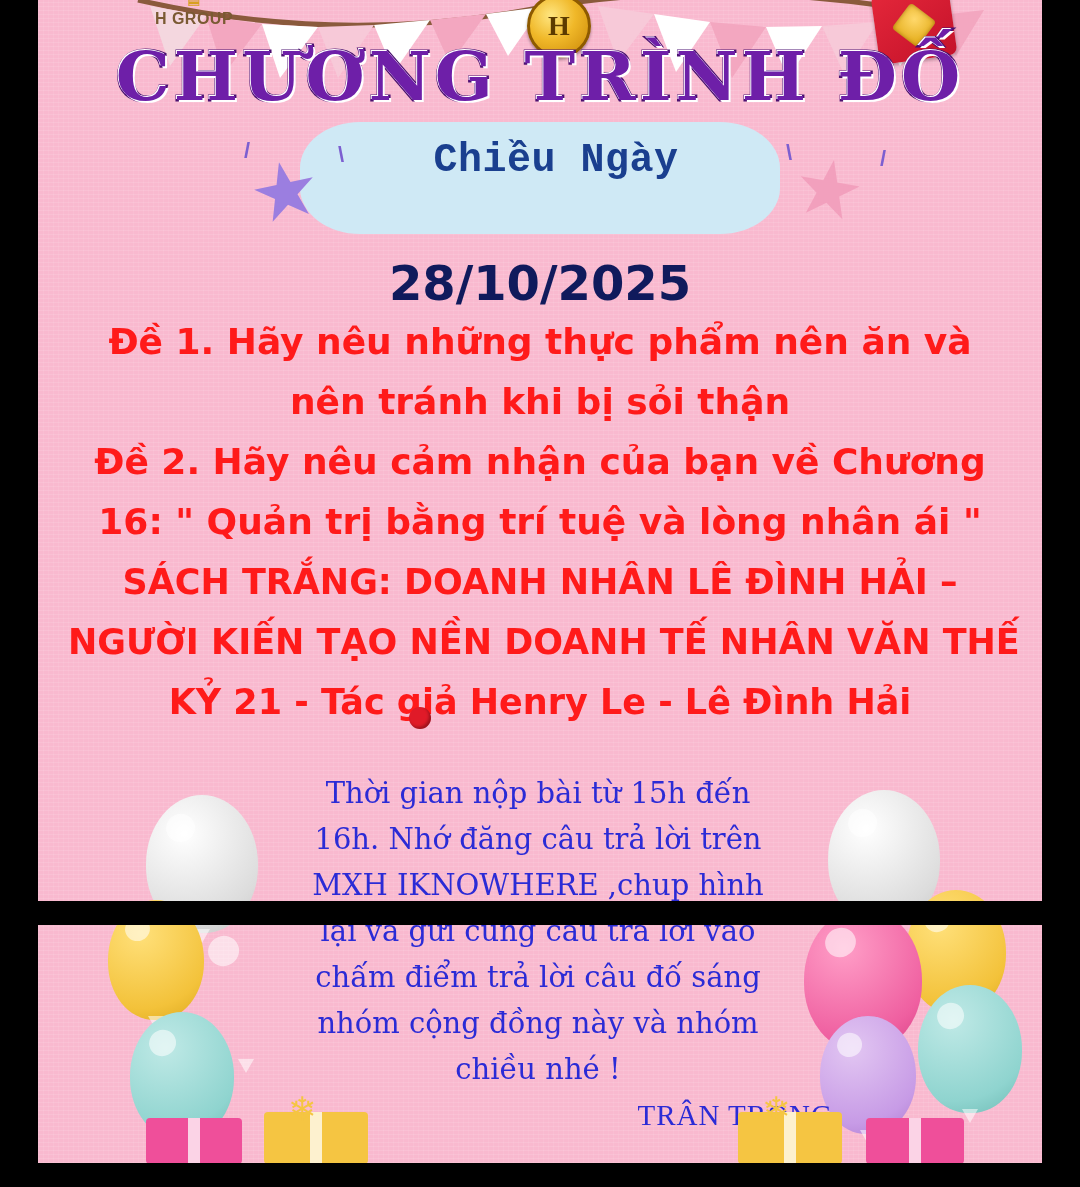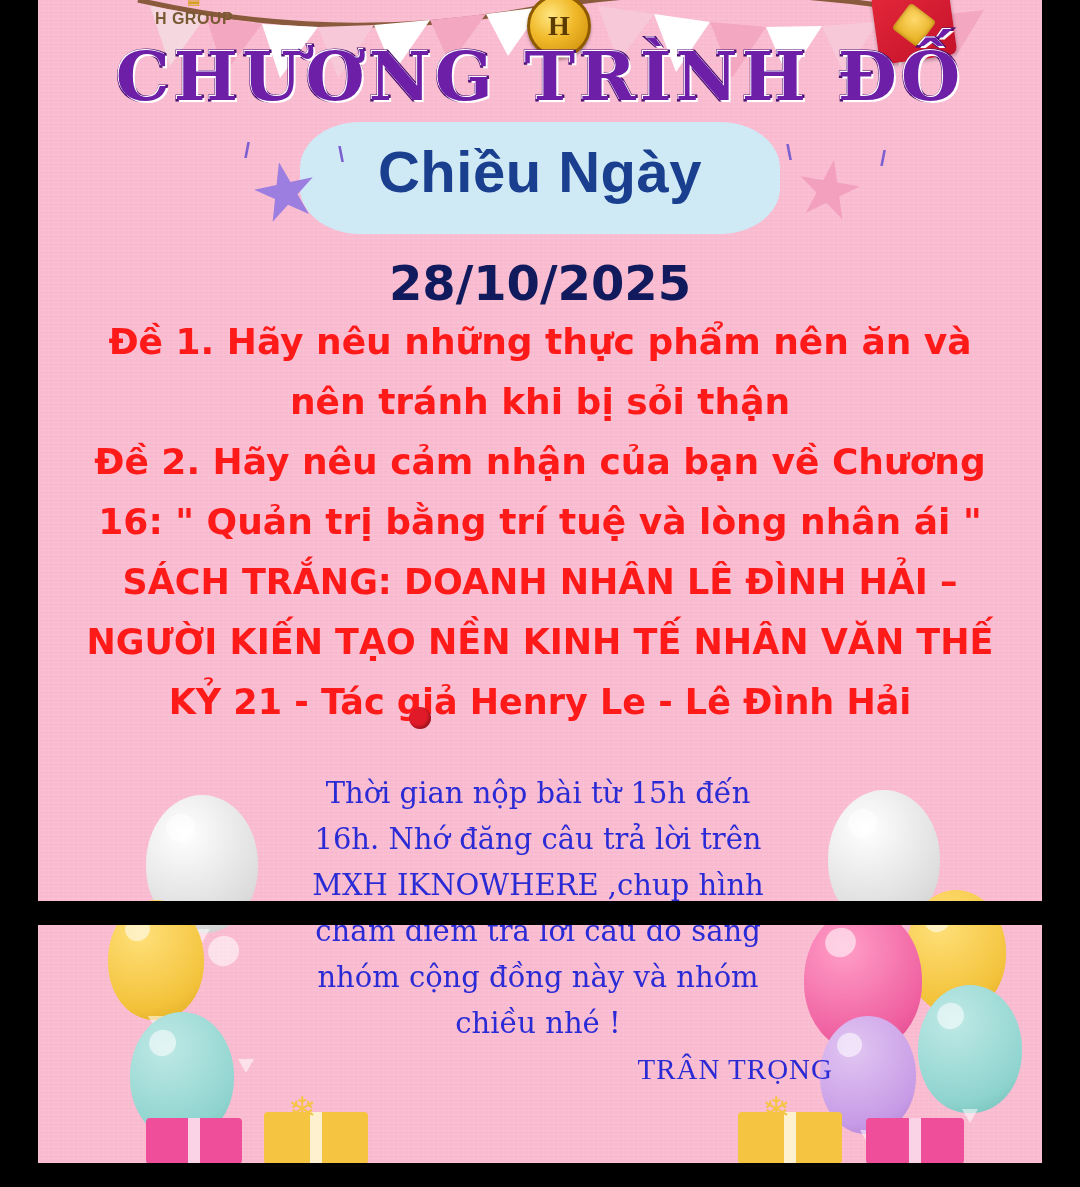--- a/index.html
+++ b/index.html
@@ -141,25 +141,26 @@
     height: 112px;
     background: #cfe9f5;
     border-radius: 60px / 46px;
   }
   .sub-banner-text {
     position: absolute;
     left: 0;
     top: 138px;
     width: 100%;
     text-align: center;
-    font-family: Liberation Sans, sans-serif;
-    font-weight: bold;
-    font-size: 58px;
+    font-family: Liberation Mono, monospace;
+    font-weight: bold;
+    font-size: 40px;
     color: #1a3f8f;
     letter-spacing: .5px;
+    padding-left: 16px;
   }
 
   
   .star {
     position: absolute;
     font-size: 78px;
     line-height: 78px;
   }
   .star.left  { left: 212px; top: 152px; color: #9b7ee0; transform: rotate(-12deg); }
   .star.right { left: 756px; top: 150px; color: #f2a0bd; transform: rotate(10deg); }
@@ -340,21 +341,21 @@
     <div class="sub-banner-text">Chiều Ngày</div>
 
     <div class="date">28/10/2025</div>
 
     <div class="questions">
       <div class="q-line">Đề 1. Hãy nêu  những thực phẩm nên ăn và</div>
       <div class="q-line">nên tránh khi bị sỏi thận</div>
       <div class="q-line">Đề 2. Hãy nêu cảm nhận của bạn về Chương</div>
       <div class="q-line">16: " Quản trị bằng trí tuệ và lòng nhân ái  "</div>
       <div class="q-line caps">SÁCH TRẮNG: DOANH NHÂN LÊ ĐÌNH HẢI –</div>
-      <div class="q-line caps">NGƯỜI KIẾN TẠO NỀN KINH TẾ NHÂN VĂN THẾ</div>
+      <div class="q-line caps">NGƯỜI KIẾN TẠO NỀN DOANH TẾ NHÂN VĂN THẾ</div>
       <div class="q-line caps">KỶ 21 -  Tác giả Henry  Le - Lê Đình Hải</div>
     </div>
     <div class="red-dot"></div>
 
     <div class="balloon" style="left:108px; top:795px; width:112px; height:138px; background:radial-gradient(circle at 34% 28%, #ffffff, #dcdcdc 70%, #c6c6c6);">
         <span class="shine"></span>
       </div>
     <div class="balloon" style="left:70px; top:900px; width:96px; height:120px; background:radial-gradient(circle at 34% 28%, #ffe07a, #f3c23a 70%, #dba61c);">
         <span class="shine"></span>
       </div>
@@ -378,20 +379,21 @@
         <span class="shine"></span>
       </div>
     <div class="balloon" style="left:782px; top:1016px; width:96px; height:118px; background:radial-gradient(circle at 34% 28%, #e2c6f2, #c79be6 70%, #ab7ace);">
         <span class="shine"></span>
       </div>
 
     <div class="note">
       <div class="line">Thời gian nộp bài từ 15h đến</div>
       <div class="line">16h. Nhớ đăng câu trả lời trên</div>
       <div class="line">MXH IKNOWHERE ,chup hình</div>
+      <div class="line">lại và gửi cùng câu trả lời vào</div>
       <div class="line">chấm điểm trả lời câu đố sáng</div>
       <div class="line">nhóm cộng đồng này và nhóm</div>
       <div class="line">chiều nhé !</div>
       <div class="line regards">TRÂN TRỌNG</div>
     </div>
 
     <div class="gift" style="left:108px; top:1118px; width:96px; height:46px; background:#ef4f9a;">
       <div class="ribbon-v"></div>
     </div>
     <div class="gift" style="left:226px; top:1112px; width:104px; height:52px; background:#f5c542;">

